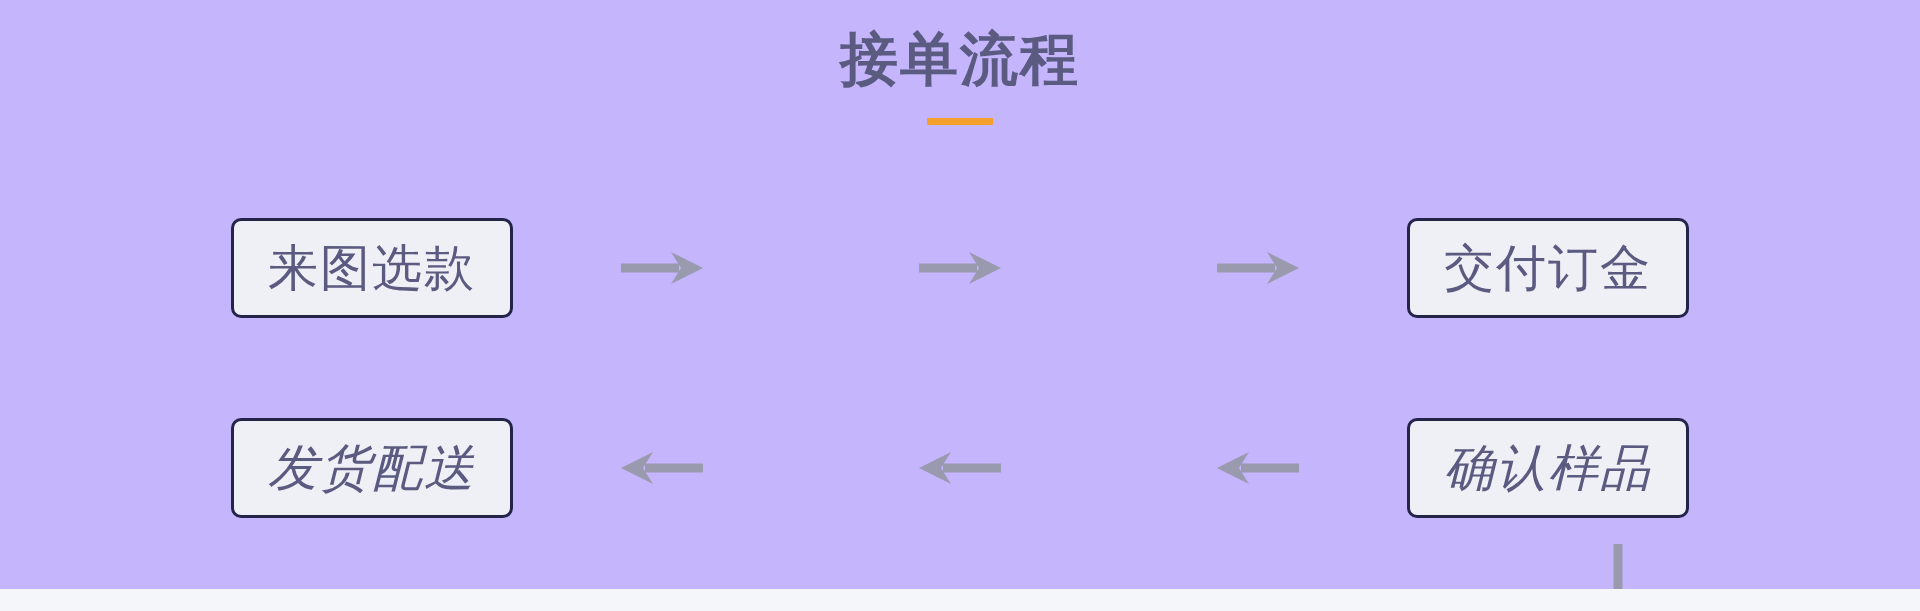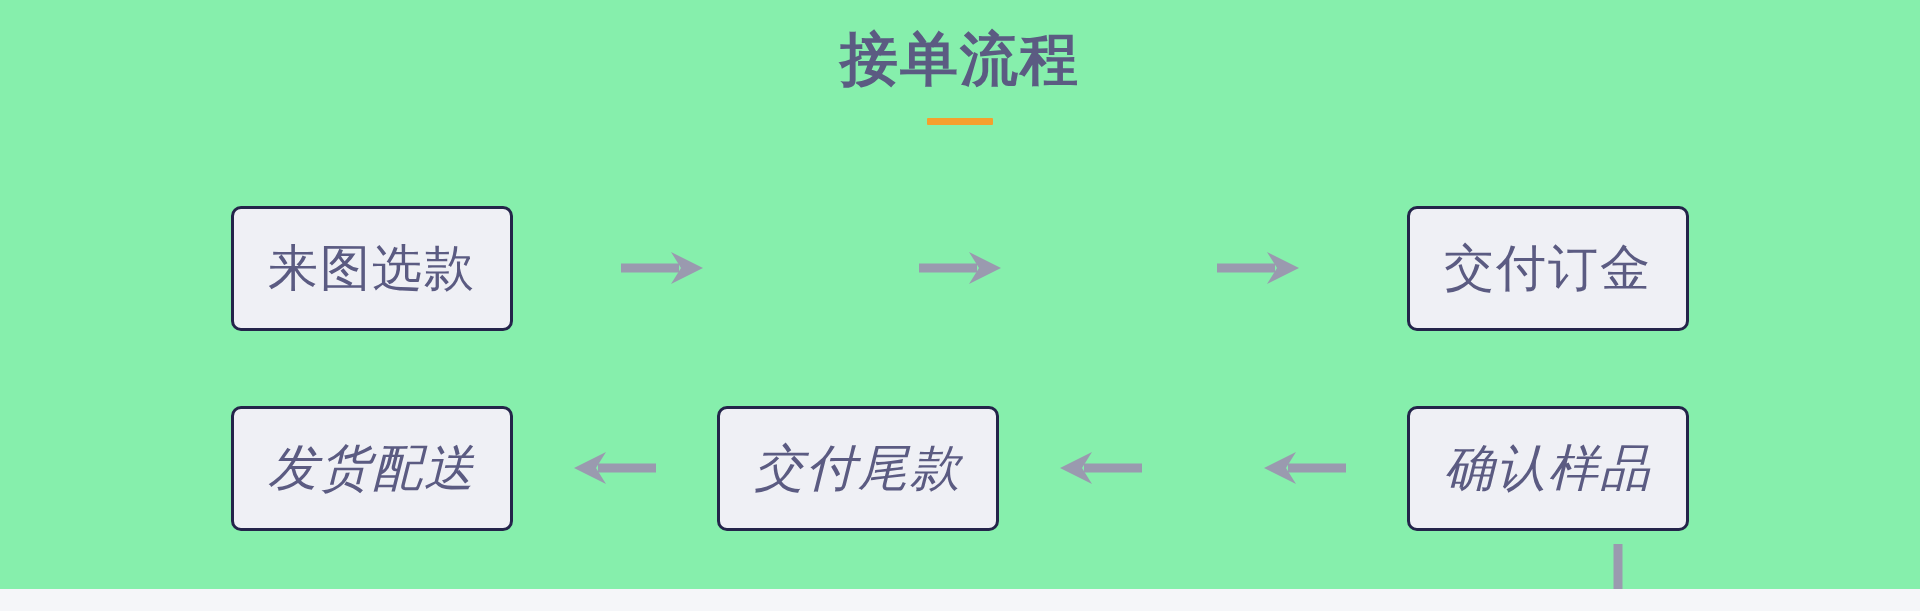--- a/index.html
+++ b/index.html
@@ -11,21 +11,21 @@
     height: 611px;
     background: #f5f6f9;
     font-family: "DejaVu Serif", "Liberation Serif", serif;
     overflow: hidden;
   }
 
   .canvas {
     position: relative;
     width: 1920px;
     height: 611px;
-    background: #86efac;
+    background: #c4b5fd;
     box-sizing: border-box;
   }
 
   
   .bottom-strip {
     position: absolute;
     left: 0;
     top: 589px;
     width: 1920px;
     height: 22px;
@@ -72,21 +72,21 @@
     align-items: center;
     height: 100px;
   }
   .row-2 {
     margin-top: 100px;   
     font-style: italic;
   }
 
   .node {
     width: 282px;
-    height: 125px;
+    height: 100px;
     box-sizing: border-box;
     border: 3px solid #24244a;
     border-radius: 10px;
     background: #eff0f5;
     display: flex;
     align-items: center;
     justify-content: center;
     flex: 0 0 auto;
   }
   .node-label {
@@ -178,23 +178,20 @@
         <span class="node-label">发货配送</span>
       </div>
 
       <div class="conn-h">
         <svg width="86" height="40" viewBox="0 0 86 40" aria-hidden="true">
           <path d="M26 20 L84 20" stroke="#9a9aaf" stroke-width="9" fill="none" stroke-linecap="butt"></path>
           <path d="M34 4 L2 20 L34 36 L24 20 Z" fill="#9a9aaf"></path>
         </svg>
       </div>
 
-      <div class="node">
-        <span class="node-label">交付尾款</span>
-      </div>
 
       <div class="conn-h">
         <svg width="86" height="40" viewBox="0 0 86 40" aria-hidden="true">
           <path d="M26 20 L84 20" stroke="#9a9aaf" stroke-width="9" fill="none" stroke-linecap="butt"></path>
           <path d="M34 4 L2 20 L34 36 L24 20 Z" fill="#9a9aaf"></path>
         </svg>
       </div>
 
 
       <div class="conn-h">

